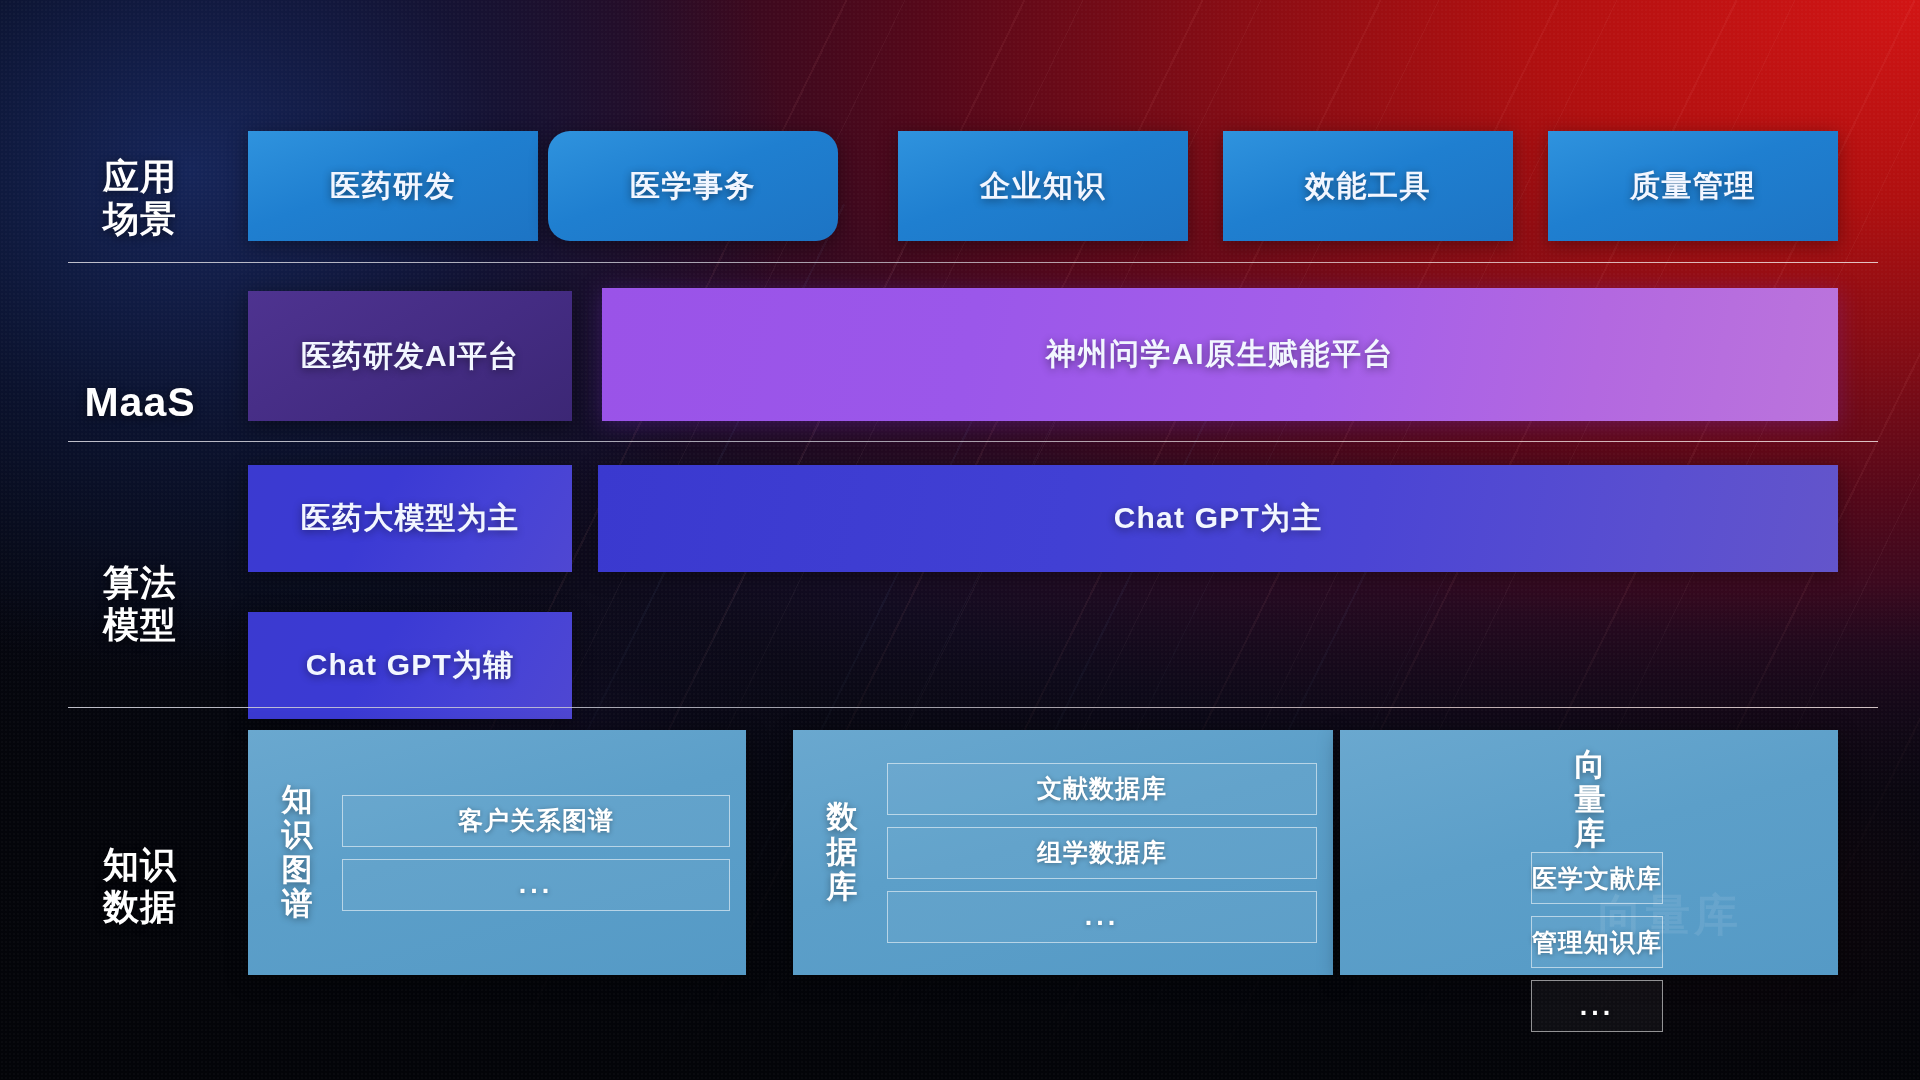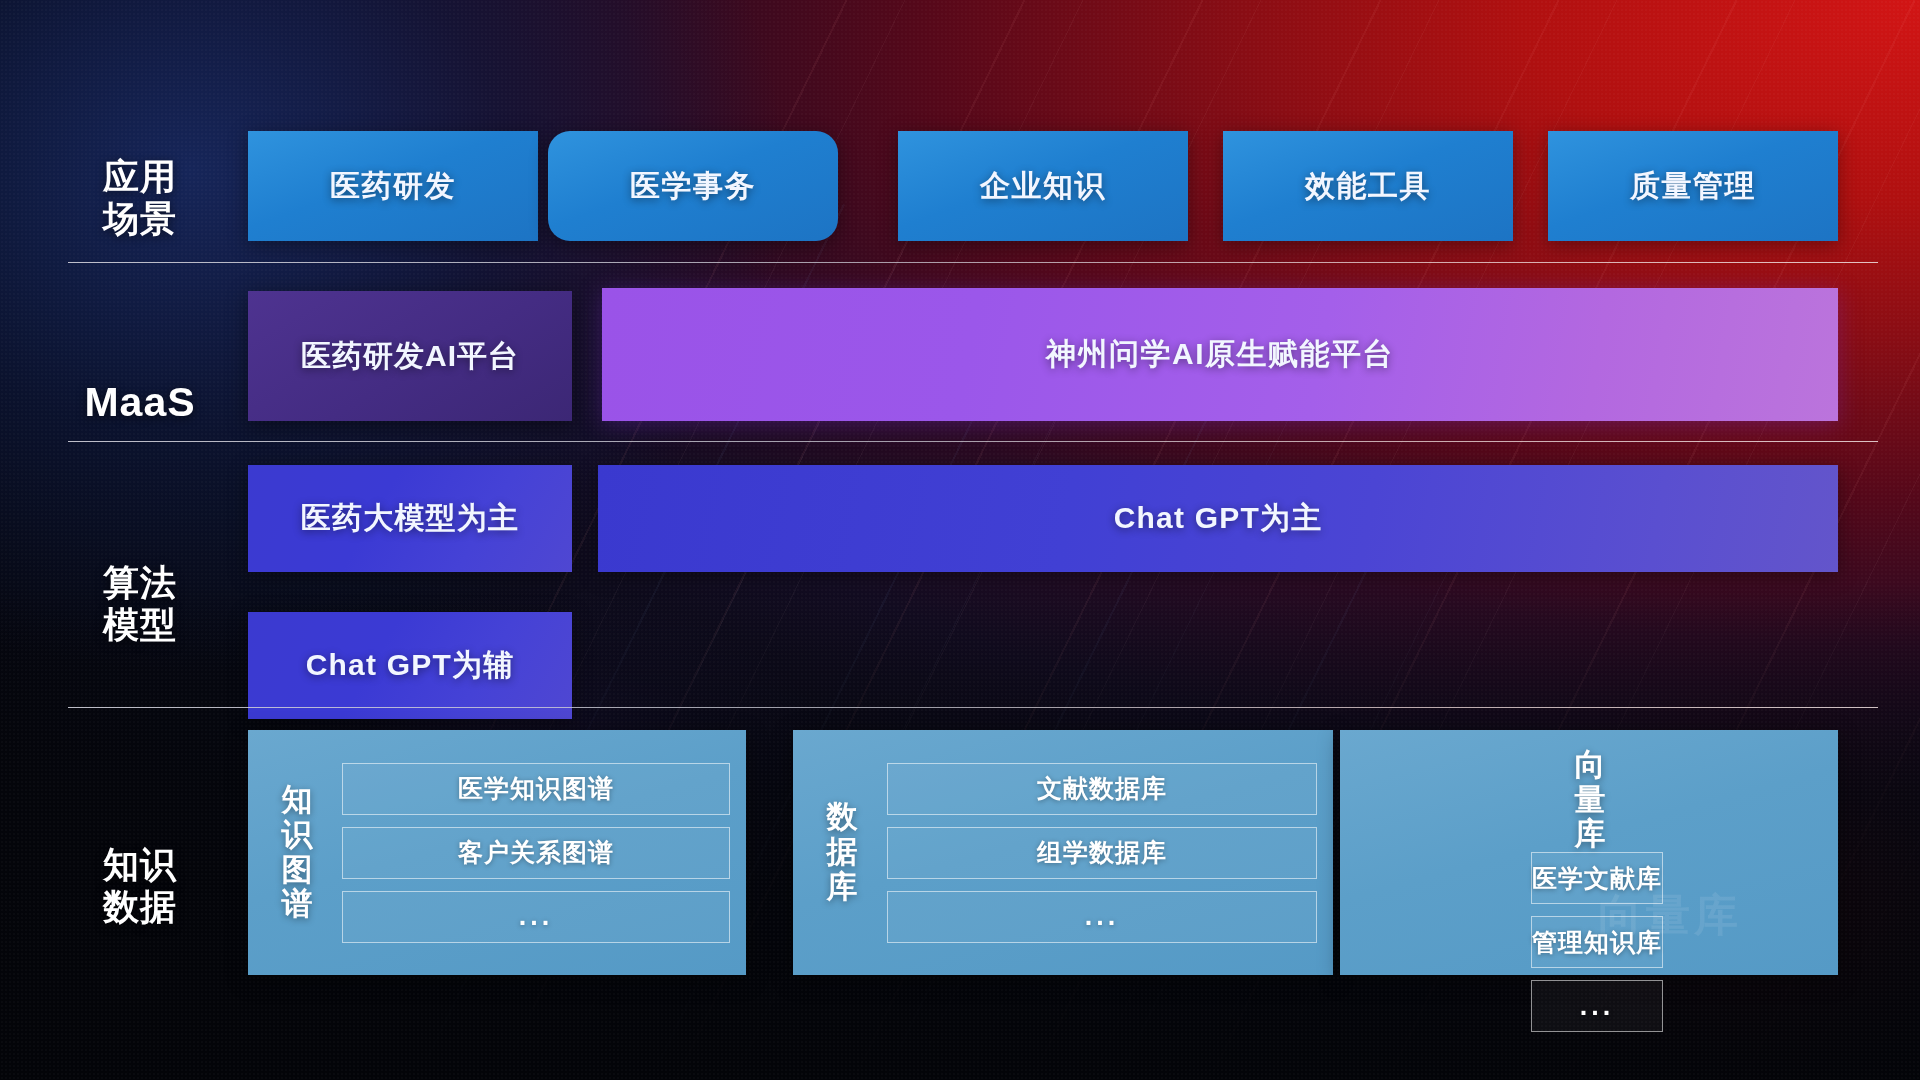--- a/index.html
+++ b/index.html
@@ -192,21 +192,20 @@
   <div class="divider" style="top:707px;"></div>
 
   <div class="label-col" style="top:800px;font-size:36px;">知识
 数据</div>
 
   <div class="kpanel" style="left:248px;top:730px;width:498px;height:245px;">
     <div class="kpanel-title">
       <span>知识图谱</span>
     </div>
     <div class="kpanel-items">
-      <div class="kitem">医学知识图谱</div>
       <div class="kitem">客户关系图谱</div>
       <div class="kitem ellipsis">...</div>
     </div>
   </div>
 
   <div class="kpanel" style="left:793px;top:730px;width:540px;height:245px;">
     <div class="kpanel-title">
       <span>数据库</span>
     </div>
     <div class="kpanel-items">

